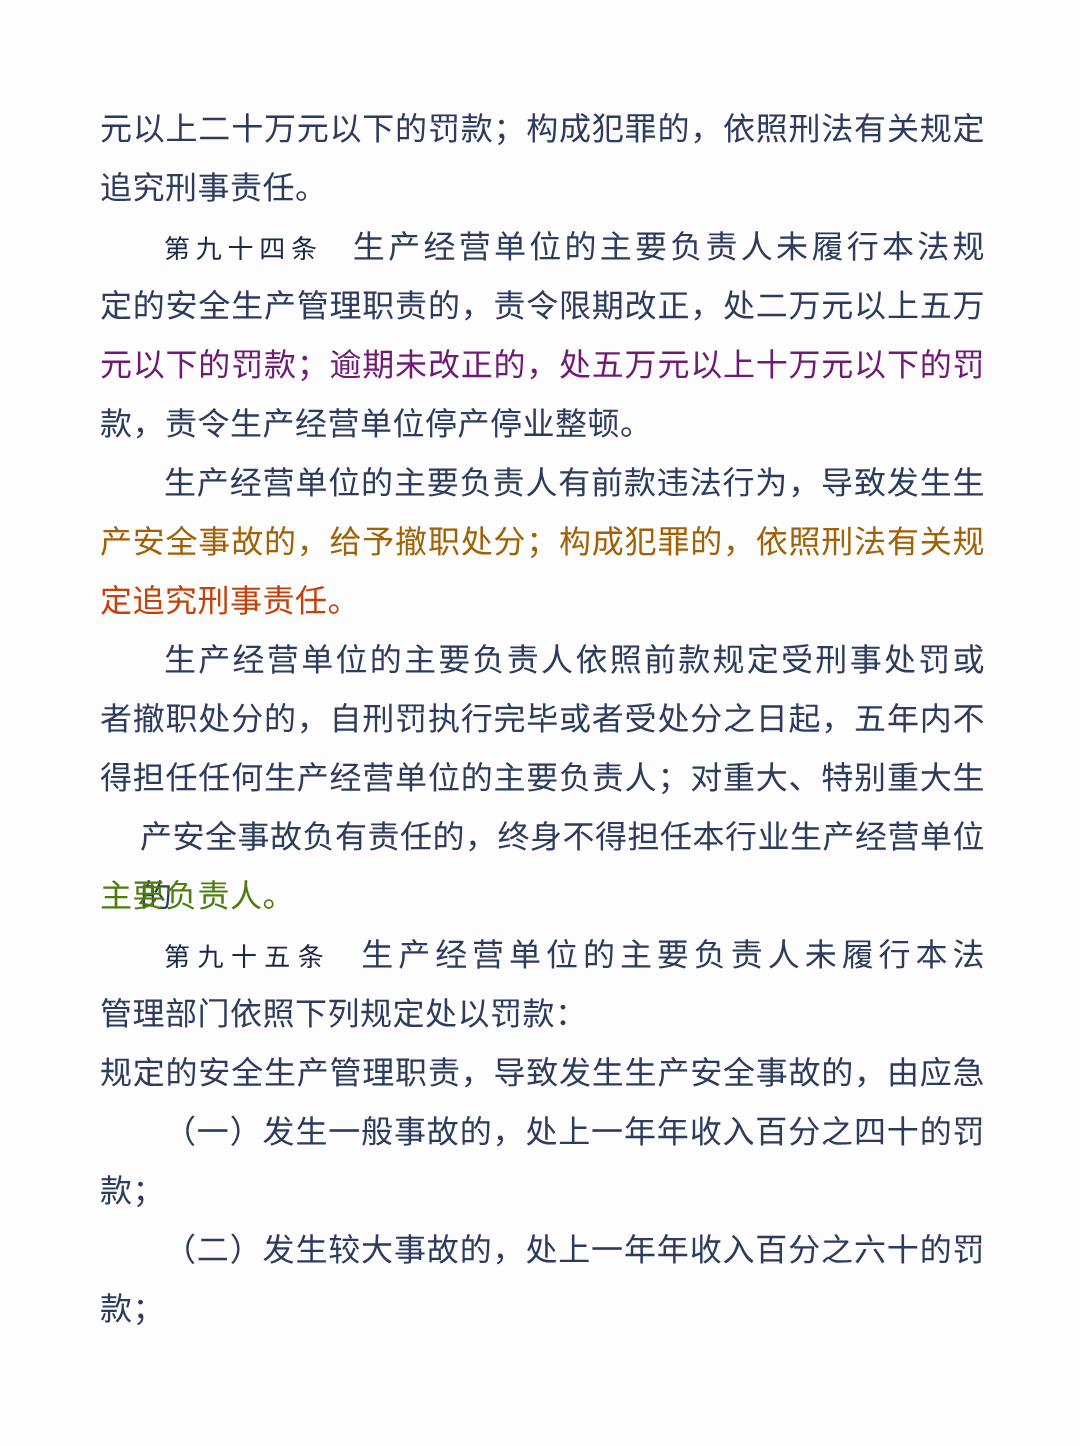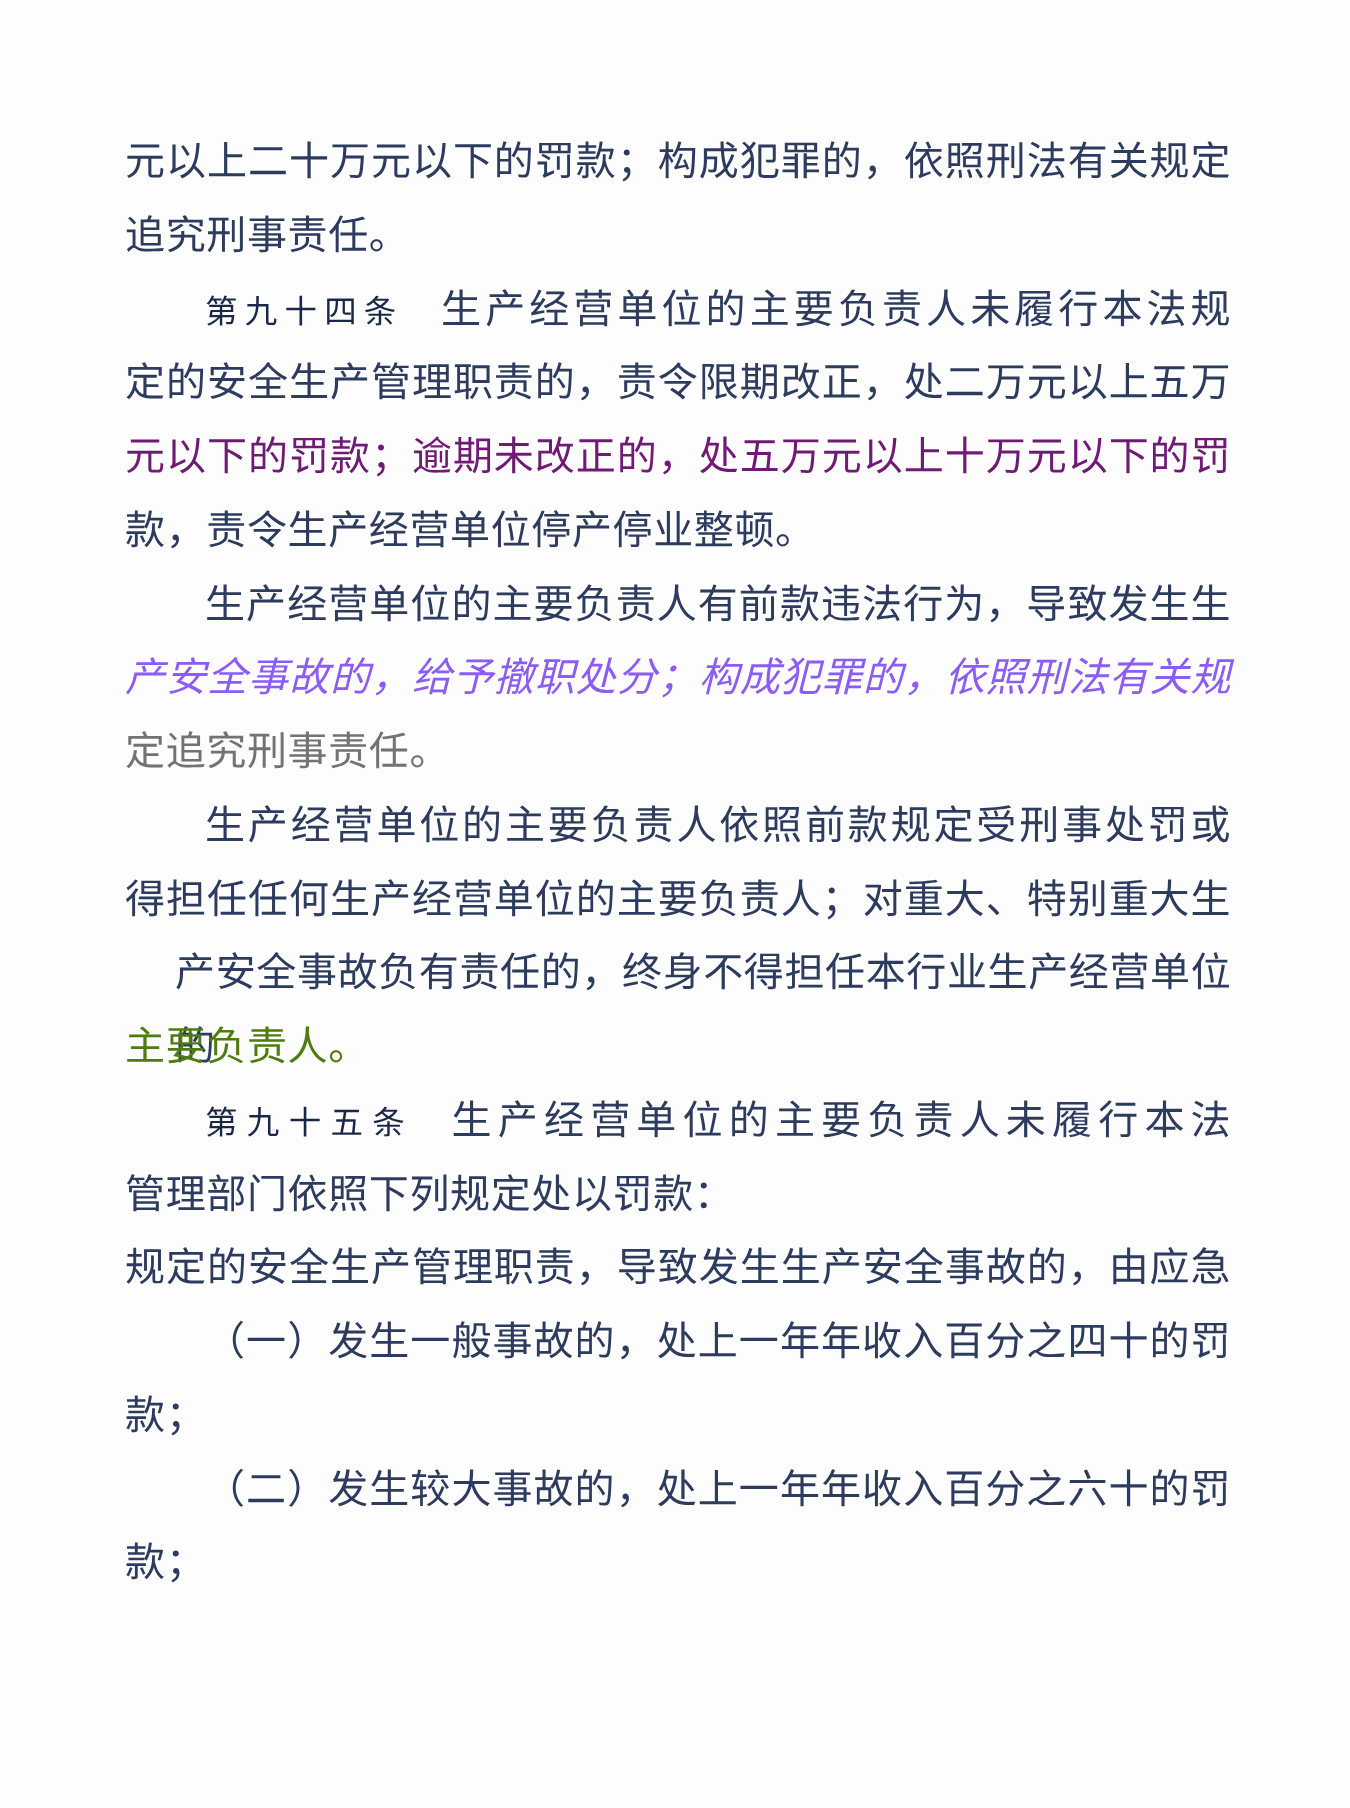--- a/index.html
+++ b/index.html
@@ -59,23 +59,24 @@
 
 <div class="page" style="background: rgb(253, 253, 253);">
   <div class="text-block" id="text-block">
       <div class="line fill" style="color: rgb(45, 59, 94);"><span class="body-seg">元以上二十万元以下的罚款；构成犯罪的，依照刑法有关规定</span></div>
       <div class="line nofill" style="color: rgb(45, 59, 94);"><span class="body-seg">追究刑事责任。</span></div>
       <div class="line fill indent" style="color: rgb(45, 59, 94);"><span class="article-heading" style="color: rgb(26, 39, 71);">第九十四条</span><span class="body-seg">生产经营单位的主要负责人未履行本法规</span></div>
       <div class="line fill" style="color: rgb(45, 59, 94);"><span class="body-seg">定的安全生产管理职责的，责令限期改正，处二万元以上五万</span></div>
       <div class="line fill" style="color: #701a75;"><span class="body-seg">元以下的罚款；逾期未改正的，处五万元以上十万元以下的罚</span></div>
       <div class="line nofill" style="color: rgb(45, 59, 94);"><span class="body-seg">款，责令生产经营单位停产停业整顿。</span></div>
       <div class="line fill indent" style="color: rgb(45, 59, 94);"><span class="body-seg">生产经营单位的主要负责人有前款违法行为，导致发生生</span></div>
-      <div class="line fill" style="color: #8b5cf6; font-style: italic;"><span class="body-seg">产安全事故的，给予撤职处分；构成犯罪的，依照刑法有关规</span></div>
-      <div class="line nofill" style="color: #737373;"><span class="body-seg">定追究刑事责任。</span></div>
+      <div class="line fill" style="color: #a16207;"><span class="body-seg">产安全事故的，给予撤职处分；构成犯罪的，依照刑法有关规</span></div>
+      <div class="line nofill" style="color: #c2410c;"><span class="body-seg">定追究刑事责任。</span></div>
       <div class="line fill indent" style="color: rgb(45, 59, 94);"><span class="body-seg">生产经营单位的主要负责人依照前款规定受刑事处罚或</span></div>
+      <div class="line fill" style="color: rgb(45, 59, 94);"><span class="body-seg">者撤职处分的，自刑罚执行完毕或者受处分之日起，五年内不</span></div>
       <div class="line fill" style="color: rgb(45, 59, 94);"><span class="body-seg">得担任任何生产经营单位的主要负责人；对重大、特别重大生</span></div>
       <div class="line fill" style="color: rgb(45, 59, 94); margin-left: 40px;"><span class="body-seg">产安全事故负有责任的，终身不得担任本行业生产经营单位的</span></div>
       <div class="line nofill" style="color: #4d7c0f;"><span class="body-seg">主要负责人。</span></div>
       <div class="line fill indent" style="color: rgb(45, 59, 94);"><span class="article-heading" style="color: rgb(26, 39, 71);">第九十五条</span><span class="body-seg">生产经营单位的主要负责人未履行本法</span></div>
       <div class="line nofill" style="color: rgb(45, 59, 94);"><span class="body-seg">管理部门依照下列规定处以罚款：</span></div>
       <div class="line fill" style="color: rgb(45, 59, 94);"><span class="body-seg">规定的安全生产管理职责，导致发生生产安全事故的，由应急</span></div>
       <div class="line fill indent" style="color: rgb(45, 59, 94);"><span class="body-seg">（一）发生一般事故的，处上一年年收入百分之四十的罚</span></div>
       <div class="line nofill" style="color: rgb(45, 59, 94);"><span class="body-seg">款；</span></div>
       <div class="line fill indent" style="color: rgb(45, 59, 94);"><span class="body-seg">（二）发生较大事故的，处上一年年收入百分之六十的罚</span></div>
       <div class="line nofill" style="color: rgb(45, 59, 94);"><span class="body-seg">款；</span></div>

